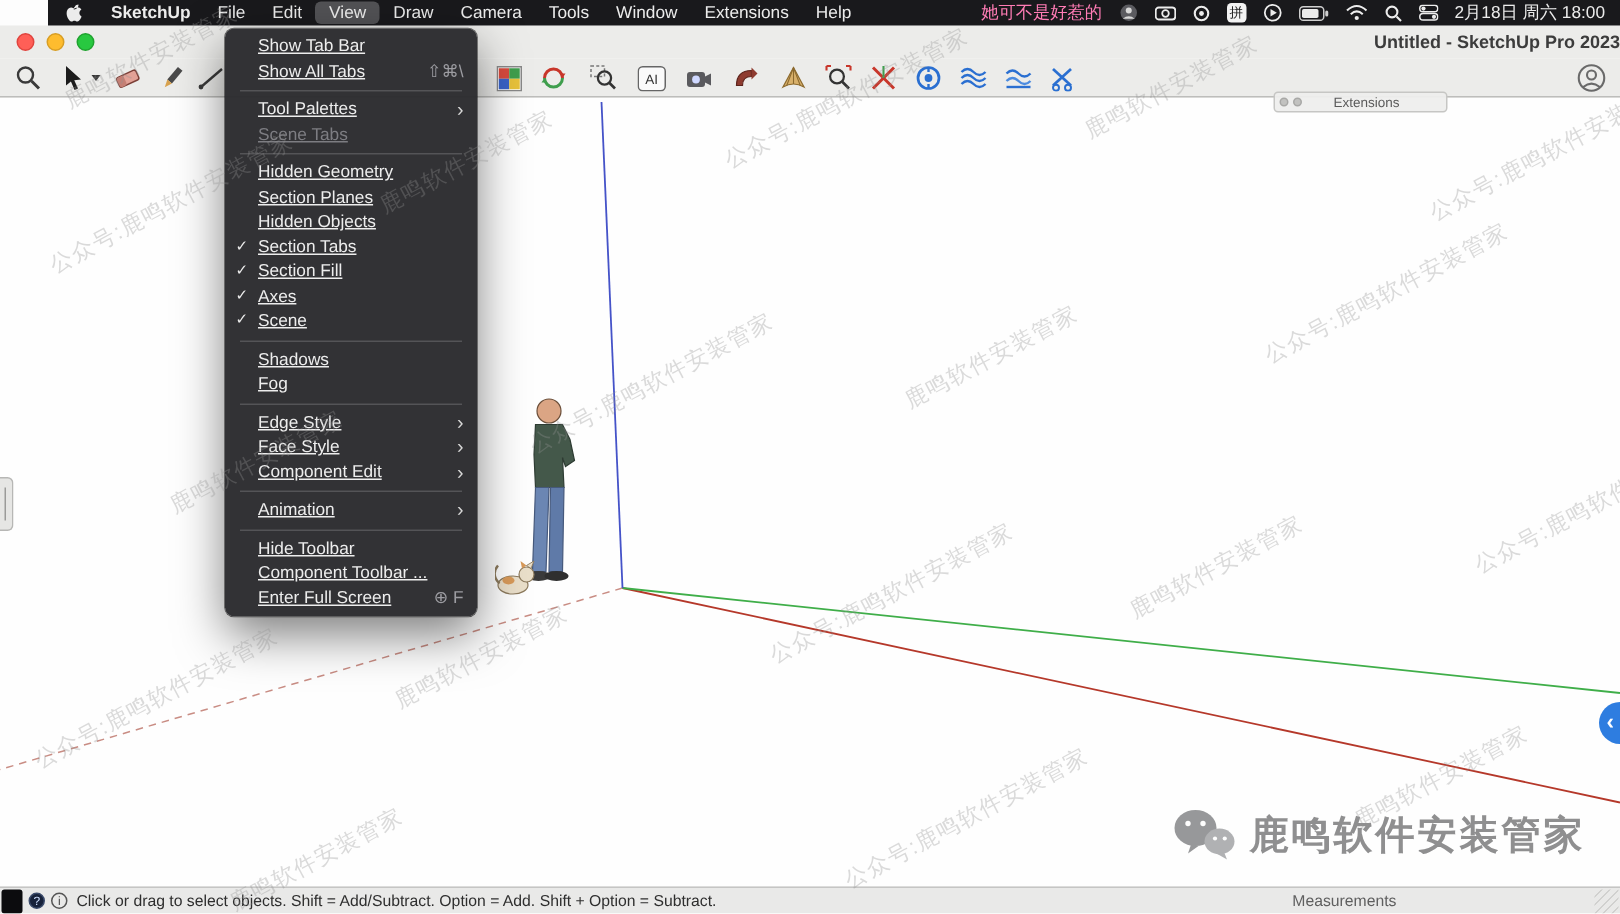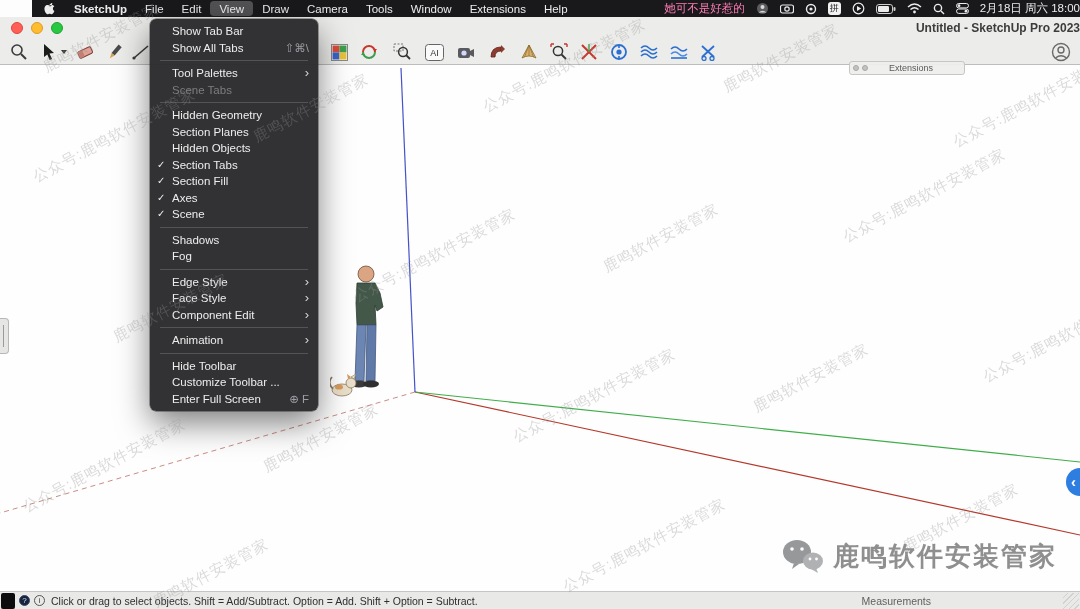--- a/index.html
+++ b/index.html
@@ -15,21 +15,21 @@
   .menubar {
     position: absolute; top:0; left:0; right:0; height:17px;
     background:#19191c; color:#ececec; font-size:11.5px;
     display:flex; align-items:center; z-index:60;margin-left:32px;
   }
   .menubar .mleft { display:flex; align-items:center; height:100%; }
   .mbar-item { padding:0 9px; height:15px; margin:1px 0; display:flex; align-items:center; border-radius:4px; white-space:nowrap; }
   .mbar-item.appname { font-weight:bold; }
   .mbar-item.active { background:rgba(255,255,255,0.25); }
   .apple-wrap { padding:0 10px 0 12px; display:flex; align-items:center; }
-  .menubar .mright { margin-left:auto; display:flex; align-items:center; gap:11px; }
+  .menubar .mright { margin-left:auto; display:flex; align-items:center; gap:11px; padding-right:10px; }
   .now-playing { color:#ff7cb5; white-space:nowrap; }
   .mstat { display:flex; align-items:center; }
   .pinyin-badge { width:13px; height:13px; background:#f2f2f2; color:#1a1a1a; font-size:9px; border-radius:3px; display:flex; align-items:center; justify-content:center; }
   .clock { white-space:nowrap; }
 
   
   .titlebar {
     position:absolute; top:17px; left:0; right:0; height:22px;
     background:#ececea; z-index:10; display:flex; align-items:center;
   }
@@ -55,21 +55,21 @@
   .canvas svg.axes { position:absolute; inset:0; }
   .person { position:absolute; left:330px; top:198px; z-index:2; }
 
   
   .dropdown {
     position:absolute; left:150px; top:19px; width:168px;
     background:rgba(43,43,46,0.97); border-radius:6px;
     box-shadow:0 12px 32px rgba(0,0,0,0.5), 0 0 0 0.5px rgba(0,0,0,0.6);
     padding:4px 0; z-index:70; color:#ededed; font-size:11.5px;
   }
-  .mi { position:relative; height:16.5px; line-height:16.5px; padding:0 12px 0 22px; white-space:nowrap; }
+  .mi { position:relative; height:16.5px; line-height:16.5px; padding:0 12px 0 22px; white-space:nowrap;text-decoration:underline; }
   .mi .chk { position:absolute; left:7px; font-size:10px; }
   .mi .sub { position:absolute; right:9px; color:#d6d6d6; font-size:13px; line-height:15px; }
   .mi .short { position:absolute; right:9px; color:#9d9da2; }
   .mi.disabled { color:#7d7d82; }
   .msep { height:1px; background:rgba(255,255,255,0.17); margin:4px 10px; }
 
   
   .instructor {
     position:absolute; left:849px; top:61px; width:116px; height:14px;
     background:rgba(238,238,237,0.94); border:1px solid #c6c6c4; border-radius:3px;
@@ -402,21 +402,21 @@
     <div class="mi"><span>Shadows</span></div>
     <div class="mi"><span>Fog</span></div>
     <div class="msep"></div>
     <div class="mi"><span>Edge Style</span><span class="sub">›</span></div>
     <div class="mi"><span>Face Style</span><span class="sub">›</span></div>
     <div class="mi"><span>Component Edit</span><span class="sub">›</span></div>
     <div class="msep"></div>
     <div class="mi"><span>Animation</span><span class="sub">›</span></div>
     <div class="msep"></div>
     <div class="mi"><span>Hide Toolbar</span></div>
-    <div class="mi"><span>Customize Toolbar ...</span></div>
+    <div class="mi"><span>Component Toolbar ...</span></div>
     <div class="mi"><span>Enter Full Screen</span><span class="short">⊕ F</span></div>
   </div>
 
   <div class="instructor">
     <span class="dot"></span>
     <span class="dot"></span>
     <span class="ptitle">Extensions</span>
   </div>
 
   <div class="left-tab"></div>

